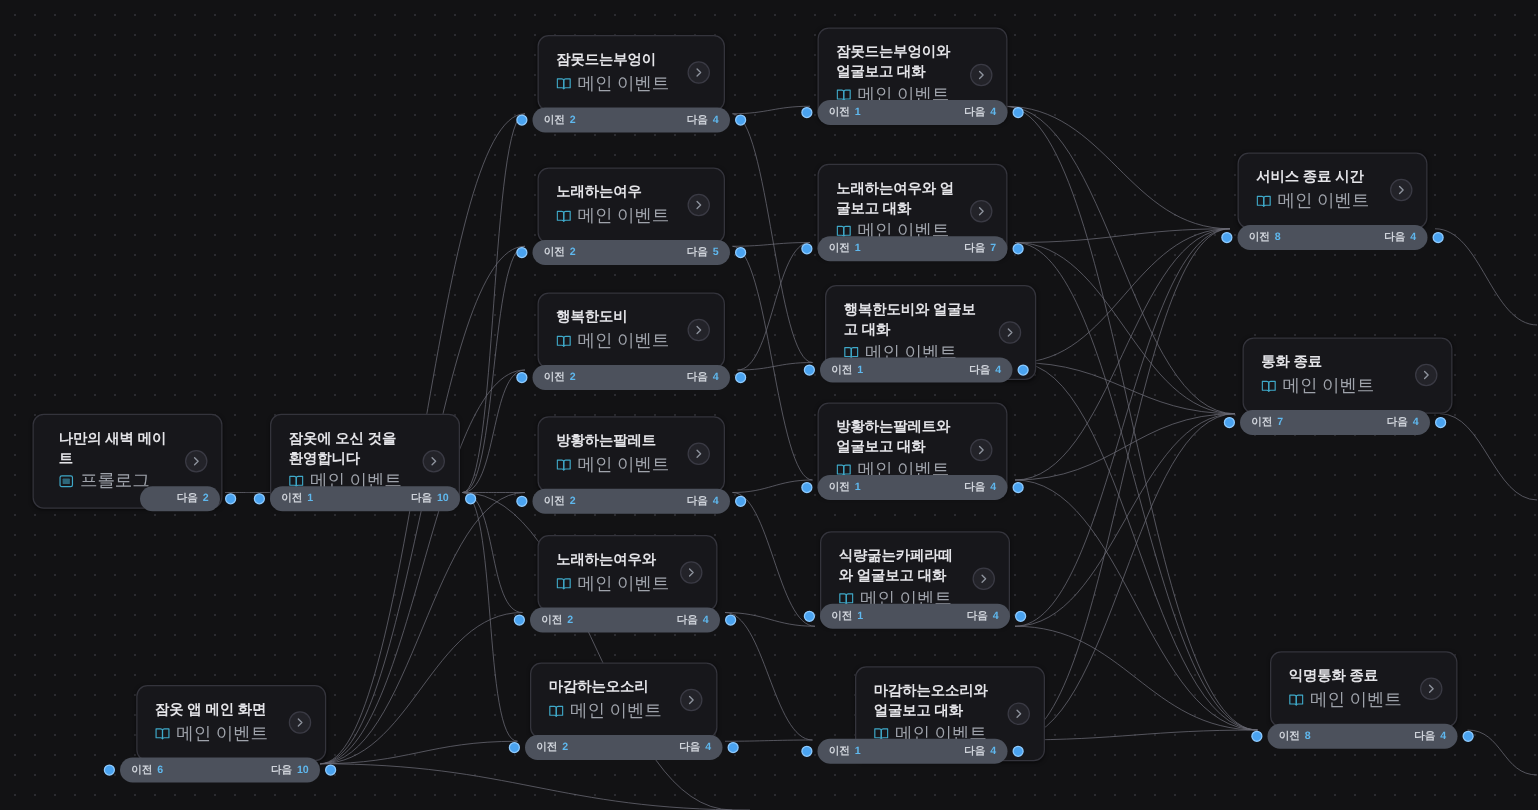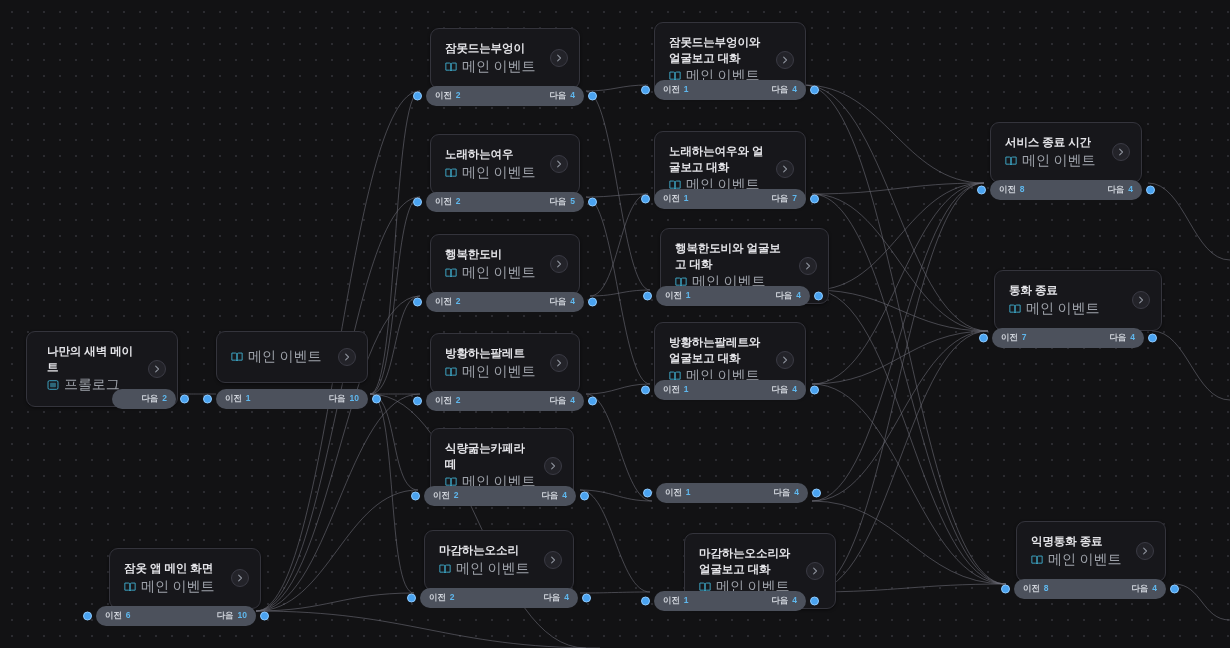--- a/index.html
+++ b/index.html
@@ -215,20 +215,21 @@
       <div class="pill no-left">
         <span class="pill-seg">
           <span class="pill-label">다음</span>
           <span class="pill-num">2</span>
         </span>
       </div>
       <span class="port right"></span>
     </div>
     <div class="node" style="left: 216px; top: 331px;">
       <div class="node-card" style="width: 152px;">
+        <div class="node-title">잠옷에 오신 것을 환영합니다</div>
         <div class="node-meta">
           <svg class="icon-badge" viewBox="0 0 14 14">
             <path d="M1 2.4h4.2c.9 0 1.6.5 1.8 1.1v8.1c-.3-.5-1-.9-1.8-.9H1z" fill="none" stroke="#3fa9c9" stroke-width="1.1" stroke-linejoin="round"></path>
             <path d="M13 2.4H8.8c-.9 0-1.6.5-1.8 1.1v8.1c.3-.5 1-.9 1.8-.9H13z" fill="none" stroke="#3fa9c9" stroke-width="1.1" stroke-linejoin="round"></path>
           </svg>
           <span class="node-meta-label">메인 이벤트</span>
         </div>
         <div class="chevron-btn">
           <svg viewBox="0 0 12 12" width="10" height="10">
             <path d="M4.4 2.6 7.8 6l-3.4 3.4" fill="none" stroke="#8e939d" stroke-width="1.3" stroke-linecap="round" stroke-linejoin="round"></path>
@@ -400,21 +401,21 @@
         <span class="pill-seg">
           <span class="pill-label">다음</span>
           <span class="pill-num">4</span>
         </span>
       </div>
       <span class="port left"></span>
       <span class="port right"></span>
     </div>
     <div class="node" style="left: 430px; top: 428px;">
       <div class="node-card" style="width: 144px;">
-        <div class="node-title">식량굶는카페라떼</div>
+        <div class="node-title">노래하는여우와</div>
         <div class="node-meta">
           <svg class="icon-badge" viewBox="0 0 14 14">
             <path d="M1 2.4h4.2c.9 0 1.6.5 1.8 1.1v8.1c-.3-.5-1-.9-1.8-.9H1z" fill="none" stroke="#3fa9c9" stroke-width="1.1" stroke-linejoin="round"></path>
             <path d="M13 2.4H8.8c-.9 0-1.6.5-1.8 1.1v8.1c.3-.5 1-.9 1.8-.9H13z" fill="none" stroke="#3fa9c9" stroke-width="1.1" stroke-linejoin="round"></path>
           </svg>
           <span class="node-meta-label">메인 이벤트</span>
         </div>
         <div class="chevron-btn">
           <svg viewBox="0 0 12 12" width="10" height="10">
             <path d="M4.4 2.6 7.8 6l-3.4 3.4" fill="none" stroke="#8e939d" stroke-width="1.3" stroke-linecap="round" stroke-linejoin="round"></path>
@@ -584,20 +585,37 @@
           <span class="pill-num">1</span>
         </span>
         <span class="pill-seg">
           <span class="pill-label">다음</span>
           <span class="pill-num">4</span>
         </span>
       </div>
       <span class="port left"></span>
       <span class="port right"></span>
     </div>
+    <div class="node" style="left: 656px; top: 425px;">
+      <div class="node-card" style="width: 152px;">
+        <div class="node-title">식량굶는카페라떼와 얼굴보고 대화</div>
+        <div class="node-meta">
+          <svg class="icon-badge" viewBox="0 0 14 14">
+            <path d="M1 2.4h4.2c.9 0 1.6.5 1.8 1.1v8.1c-.3-.5-1-.9-1.8-.9H1z" fill="none" stroke="#3fa9c9" stroke-width="1.1" stroke-linejoin="round"></path>
+            <path d="M13 2.4H8.8c-.9 0-1.6.5-1.8 1.1v8.1c.3-.5 1-.9 1.8-.9H13z" fill="none" stroke="#3fa9c9" stroke-width="1.1" stroke-linejoin="round"></path>
+          </svg>
+          <span class="node-meta-label">메인 이벤트</span>
+        </div>
+        <div class="chevron-btn">
+          <svg viewBox="0 0 12 12" width="10" height="10">
+            <path d="M4.4 2.6 7.8 6l-3.4 3.4" fill="none" stroke="#8e939d" stroke-width="1.3" stroke-linecap="round" stroke-linejoin="round"></path>
+          </svg>
+        </div>
+      </div>
+    </div>
     <div class="node" style="left: 656px; top: 483px; width: 152px; height: 20px;">
       <div class="pill">
         <span class="pill-seg">
           <span class="pill-label">이전</span>
           <span class="pill-num">1</span>
         </span>
         <span class="pill-seg">
           <span class="pill-label">다음</span>
           <span class="pill-num">4</span>
         </span>

